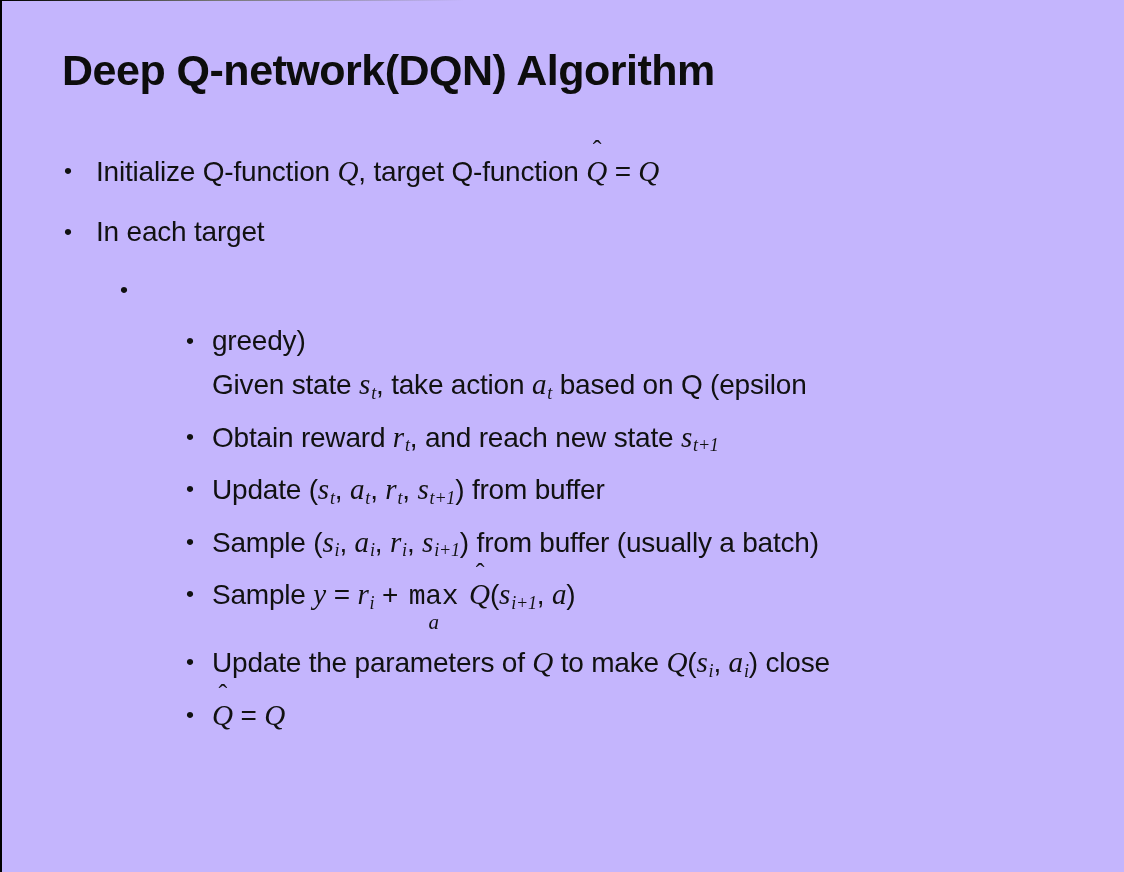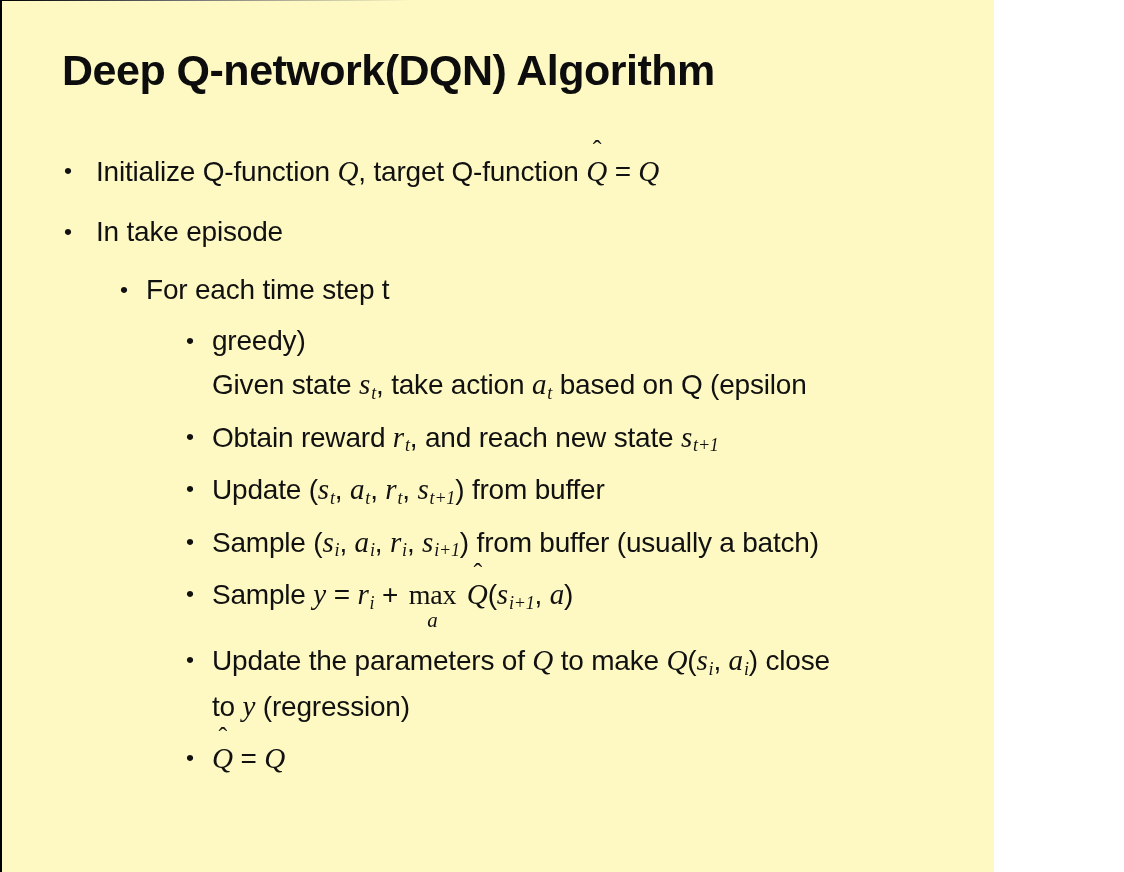--- a/index.html
+++ b/index.html
@@ -9,24 +9,24 @@
   }
   body {
     width: 1124px;
     height: 872px;
     overflow: hidden;
     font-family: "Liberation Sans", sans-serif;
     color: #111111;
   }
   .slide {
     position: relative;
-    width: 994px;
+    width: 1124px;
     height: 872px;
     box-sizing: border-box;
-    background: #fef9c3;
+    background: #c4b5fd;
     border-left: 2px solid #000000;
   }
   .topline {
     position: absolute;
     top: 0; left: 0;
     width: 55%;
     height: 1px;
     background: linear-gradient(to right, #000000, #777777 35%, rgba(255,255,255,0) 75%);
   }
   .title {
@@ -89,21 +89,21 @@
     line-height: 1;
   }
   .maxu {
     display: inline-flex;
     flex-direction: column;
     align-items: center;
     margin: 0 3px;
     vertical-align: baseline;
   }
   .maxtop {
-    font-family: Liberation Serif, serif;
+    font-family: Liberation Mono, monospace;
     font-style: normal;
     line-height: 1.05;
   }
   .maxund {
     font-family: "Liberation Serif", serif;
     font-style: italic;
     font-size: 0.75em;
     line-height: 1;
     margin-top: 1px;
   }
@@ -117,28 +117,25 @@
   <div class="bullets">
       <div class="item l1">
         <span class="marker">•</span>
         <div class="content">
           <div class="line"><span class="txt">Initialize Q-function </span><span class="m">Q</span><span class="txt">, target Q-function </span><span class="mh"><span class="hat">ˆ</span><span>Q</span></span><span class="txt"> = </span><span class="m">Q</span></div>
         </div>
       </div>
       <div class="item l1">
         <span class="marker">•</span>
         <div class="content">
-          <div class="line"><span class="txt">In take episode</span></div>
+          <div class="line"><span class="txt">In each target</span></div>
         </div>
       </div>
       <div class="item l2">
         <span class="marker">•</span>
-        <div class="content">
-          <div class="line"><span class="txt">For each time step t</span></div>
-        </div>
       </div>
       <div class="item l3">
         <span class="marker">•</span>
         <div class="content">
           <div class="line"><span class="txt">greedy)</span></div>
           <div class="line"><span class="txt">Given state </span><span class="m">s<span class="ms">t</span></span><span class="txt">, take action </span><span class="m">a<span class="ms">t</span></span><span class="txt"> based on Q (epsilon</span></div>
         </div>
       </div>
       <div class="item l3">
         <span class="marker">•</span>
@@ -164,21 +161,20 @@
           <div class="line"><span class="txt">Sample </span><span class="m">y</span><span class="txt"> = </span><span class="m">r<span class="ms">i</span></span><span class="txt"> + </span><span class="maxu">
               <span class="maxtop">max</span>
               <span class="maxund">a</span>
             </span><span class="txt"> </span><span class="mh"><span class="hat">ˆ</span><span>Q</span></span><span class="txt">(</span><span class="m">s<span class="ms">i+1</span></span><span class="txt">, </span><span class="m">a</span><span class="txt">)</span></div>
         </div>
       </div>
       <div class="item l3">
         <span class="marker">•</span>
         <div class="content">
           <div class="line"><span class="txt">Update the parameters of </span><span class="m">Q</span><span class="txt"> to make </span><span class="m">Q</span><span class="txt">(</span><span class="m">s<span class="ms">i</span></span><span class="txt">, </span><span class="m">a<span class="ms">i</span></span><span class="txt">) close</span></div>
-          <div class="line"><span class="txt">to </span><span class="m">y</span><span class="txt"> (regression)</span></div>
         </div>
       </div>
       <div class="item l3">
         <span class="marker">•</span>
         <div class="content">
           <div class="line"><span class="mh"><span class="hat">ˆ</span><span>Q</span></span><span class="txt"> = </span><span class="m">Q</span></div>
         </div>
       </div>
     </div>
 </div>

